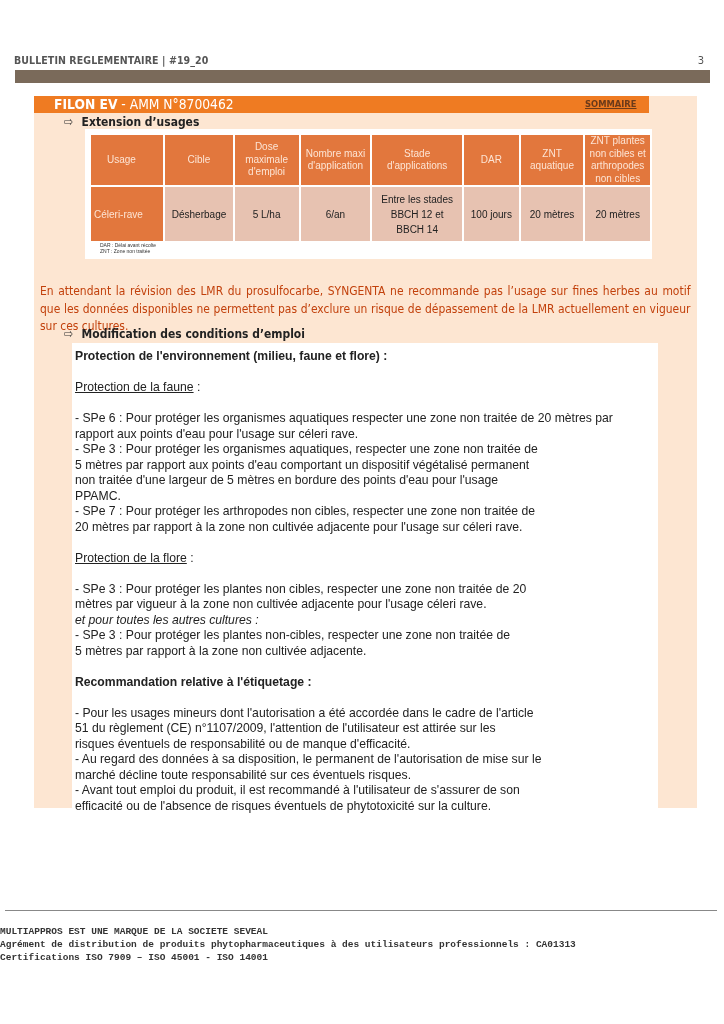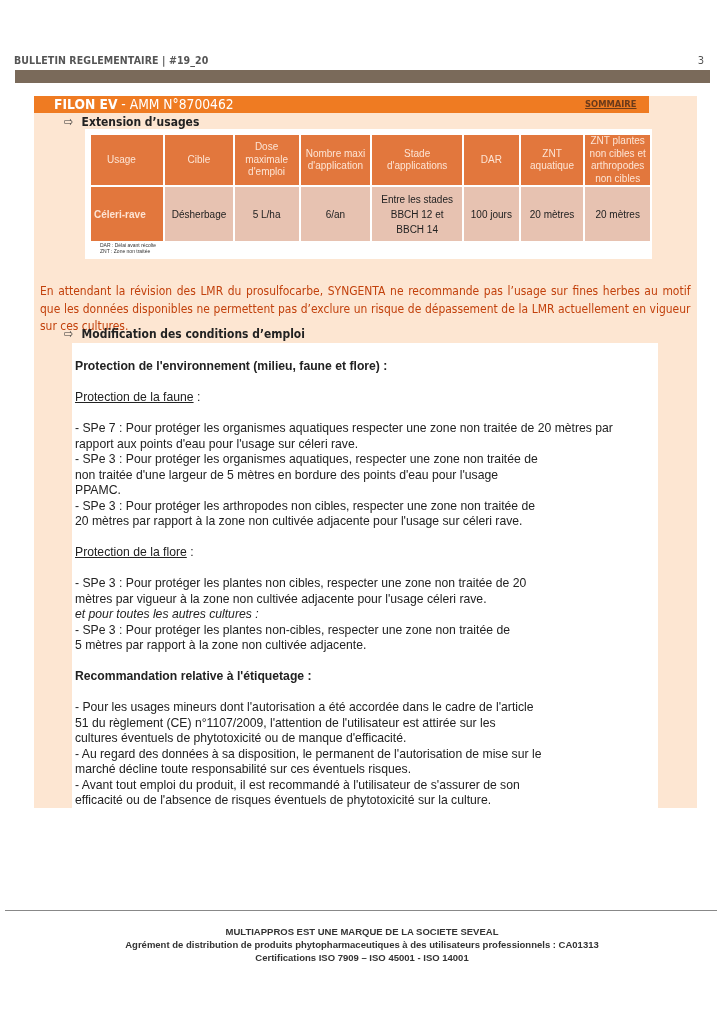--- a/index.html
+++ b/index.html
@@ -50,46 +50,46 @@
     font-size: 10px; font-family: "Liberation Sans", sans-serif;
   }
   table.usage th {
     background: #e2773d; color: #fde4d4; font-weight: normal; text-align: center;
     height: 48px; line-height: 12.5px; padding: 0 3px;
   }
   table.usage th.first { text-align: left; padding-left: 16px; }
   table.usage td {
     background: #e7c2b1; color: #222; text-align: center; height: 54px; line-height: 15px; padding: 0 3px;
   }
-  table.usage td.first { background: #e2773d; color: #fde4d4; font-weight: bold; text-align: left; }
+  table.usage td.first { background: #e2773d; color: #fde4d4; font-weight: normal; text-align: left; }
   .abbr {
     position: absolute; left: 100px; top: 242px; font-size: 5px; line-height: 6px; color: #333;
   }
   .para {
     position: absolute; left: 40px; top: 262px; width: 652px; font-size: 12.5px; line-height: 17.5px;
     text-align: justify; color: #c2410c; font-family: "DejaVu Sans", sans-serif; margin-top: 20px;
   }
   .para span { display: block; transform: scaleX(0.86); transform-origin: left center; width: 116%; }
   .scan {
     position: absolute; left: 72px; top: 343px; width: 586px; height: 465px; background: #ffffff;
   }
   .scan-inner {
-    position: absolute; left: 3px; top: 16px; width: 580px; font-size: 12.2px; line-height: 15.5px; color: #222;
+    position: absolute; left: 3px; top: 6px; width: 580px; font-size: 12.2px; line-height: 15.5px; color: #222;
   }
   .scan-inner p { margin: 0; }
   .scan-inner .bold { font-weight: bold; }
   .scan-inner .ul { text-decoration: underline; }
   .scan-inner .it { font-style: italic; }
   .gap { height: 15.5px; }
   .footer-line {
     position: absolute; left: 5px; top: 910px; width: 712px; height: 1px; background: #888;
   }
   .footer {
-    position: absolute; left: 0; top: 925px; width: 724px; text-align: center; font-size: 9.5px;
-    line-height: 13px; font-weight: bold; color: #333;
+    position: absolute; left: 0; top: 925px; width: 724px; font-size: 9.5px;
+    line-height: 13px; font-weight: bold; color: #333; font-family: Liberation Mono, monospace;
   }
 </style>
 </head>
 <body>
 
 <div class="hdr-title">BULLETIN REGLEMENTAIRE | #19_20</div>
 <div class="hdr-page">3</div>
 <div class="hdr-bar"></div>
 
 <div class="section-box"></div>
@@ -145,47 +145,48 @@
   <span class="arrow">⇨</span><span>Modification des conditions d’emploi</span>
 </div>
 
 <div class="scan">
   <div class="scan-inner">
     <p class="bold">Protection de l'environnement (milieu, faune et flore) :</p>
     <div class="gap"></div>
     <p><span class="ul">Protection de la faune</span><span> :</span></p>
     <div class="gap"></div>
     <div id="faune-lines">
-        <p>- SPe 7 : Pour protéger les organismes aquatiques respecter une zone non traitée de 20 mètres par</p>
+        <p>- SPe 6 : Pour protéger les organismes aquatiques respecter une zone non traitée de 20 mètres par</p>
         <p>rapport aux points d'eau pour l'usage sur céleri rave.</p>
         <p>- SPe 3 : Pour protéger les organismes aquatiques, respecter une zone non traitée de</p>
+        <p>5 mètres par rapport aux points d'eau comportant un dispositif végétalisé permanent</p>
         <p>non traitée d'une largeur de 5 mètres en bordure des points d'eau pour l'usage</p>
         <p>PPAMC.</p>
-        <p>- SPe 3 : Pour protéger les arthropodes non cibles, respecter une zone non traitée de</p>
+        <p>- SPe 7 : Pour protéger les arthropodes non cibles, respecter une zone non traitée de</p>
         <p>20 mètres par rapport à la zone non cultivée adjacente pour l'usage sur céleri rave.</p>
       </div>
     <div class="gap"></div>
     <p><span class="ul">Protection de la flore</span><span> :</span></p>
     <div class="gap"></div>
     <div id="flore-lines-1">
         <p>- SPe 3 : Pour protéger les plantes non cibles, respecter une zone non traitée de 20</p>
         <p>mètres par vigueur à la zone non cultivée adjacente pour l'usage céleri rave.</p>
       </div>
     <p class="it">et pour toutes les autres cultures :</p>
     <div id="flore-lines-2">
         <p>- SPe 3 : Pour protéger les plantes non-cibles, respecter une zone non traitée de</p>
         <p>5 mètres par rapport à la zone non cultivée adjacente.</p>
       </div>
     <div class="gap"></div>
     <p class="bold">Recommandation relative à l'étiquetage :</p>
     <div class="gap"></div>
     <div id="label-lines">
         <p>- Pour les usages mineurs dont l'autorisation a été accordée dans le cadre de l'article</p>
         <p>51 du règlement (CE) n°1107/2009, l'attention de l'utilisateur est attirée sur les</p>
-        <p>cultures éventuels de phytotoxicité ou de manque d'efficacité.</p>
+        <p>risques éventuels de responsabilité ou de manque d'efficacité.</p>
         <p>- Au regard des données à sa disposition, le permanent de l'autorisation de mise sur le</p>
         <p>marché décline toute responsabilité sur ces éventuels risques.</p>
         <p>- Avant tout emploi du produit, il est recommandé à l'utilisateur de s'assurer de son</p>
         <p>efficacité ou de l'absence de risques éventuels de phytotoxicité sur la culture.</p>
       </div>
   </div>
 </div>
 
 <div class="footer-line"></div>
 <div class="footer">

